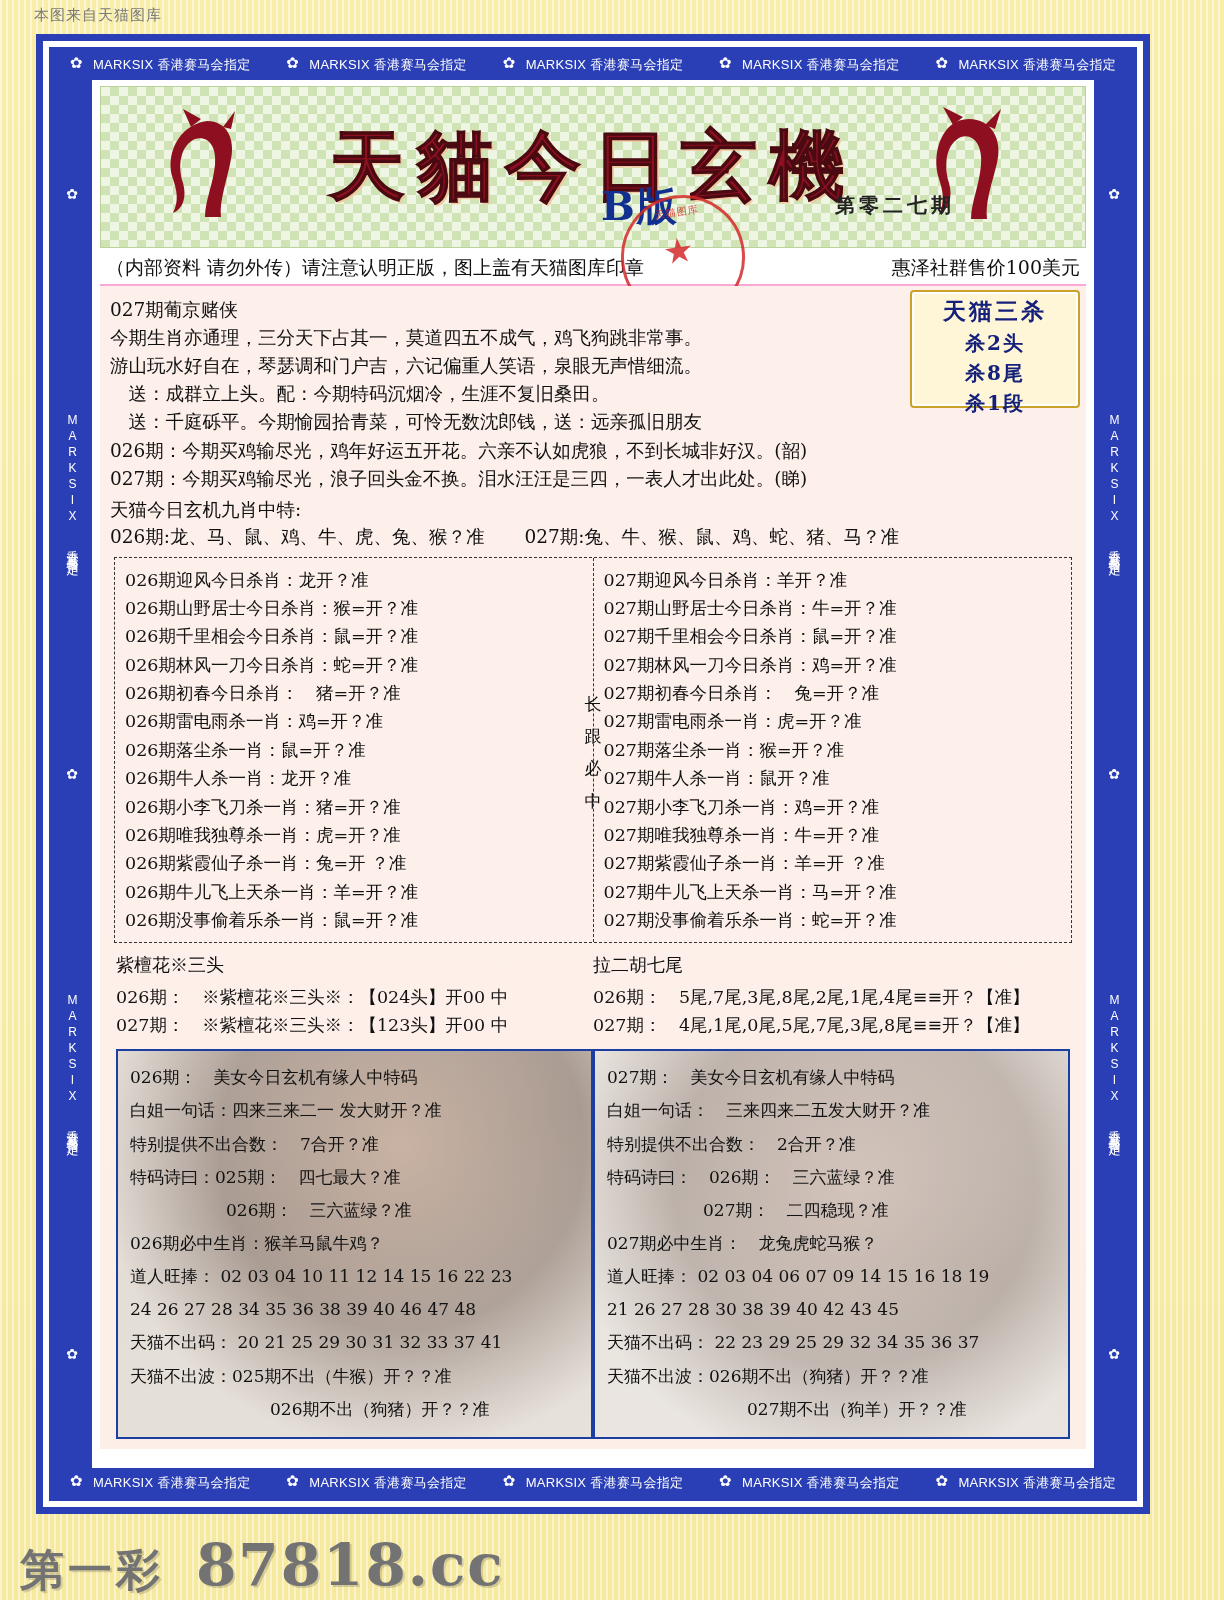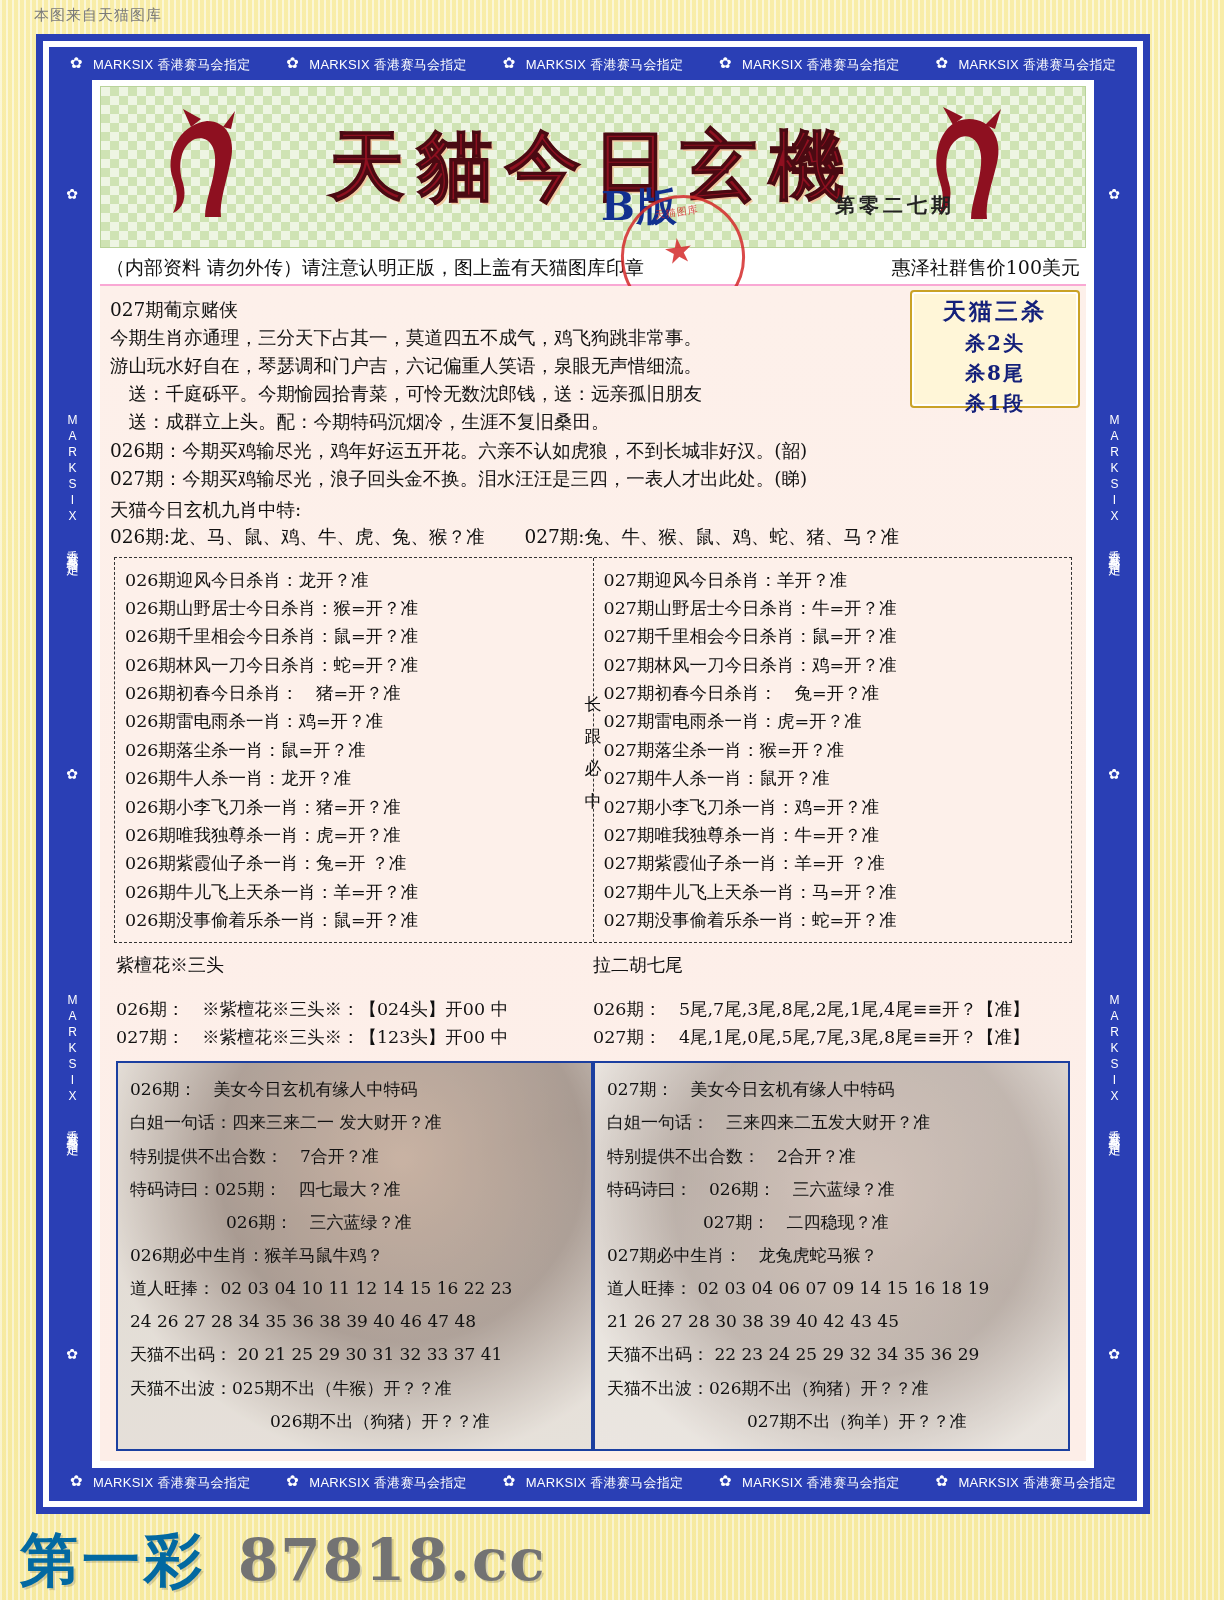--- a/index.html
+++ b/index.html
@@ -148,21 +148,21 @@
   .kill-line{font-size:17.5px;line-height:1.62;white-space:nowrap;}
   .vert-note{
     position:absolute;left:50%;transform:translateX(-50%);
     top:130px;width:26px;text-align:center;font-size:17px;line-height:1.9;color:#111;
   }
   
   .tails{
     margin:10px 6px 0 6px;display:flex;font-size:17.5px;
   }
   .tails .col{flex:1;}
-  .tails .hd{font-size:18px;margin-bottom:18px;}
+  .tails .hd{font-size:18px;margin-bottom:6px;}
   .tails .row{line-height:1.6;white-space:nowrap;}
   
   .panels{
     display:flex;gap:0;margin:10px 6px 6px 6px;
   }
   .panel{
     flex:1;border:2px solid #1b3fa0;position:relative;overflow:hidden;
     background:#e9e2dc;min-height:390px;padding:10px 12px;box-sizing:border-box;
     font-size:17px;line-height:1.95;
   }
@@ -180,21 +180,21 @@
   }
   .panel .pl{position:relative;z-index:2;white-space:nowrap;}
   .panel .ind2{padding-left:96px;}
   .panel .ind3{padding-left:140px;}
   
   .wm-bottom{
     position:absolute;left:20px;bottom:0px;z-index:60;
     font-family:"DejaVu Serif",serif;font-weight:bold;
     display:flex;align-items:baseline;
   }
-  .wm-bottom .red{color:#0369a1;font-size:58px;letter-spacing:4px;text-shadow:2px 2px 0 rgba(0,0,0,.15);}
+  .wm-bottom .red{color:#737373;font-size:44px;letter-spacing:4px;text-shadow:2px 2px 0 rgba(0,0,0,.15);}
   .wm-bottom .org{color:#737373;font-size:58px;letter-spacing:2px;text-shadow:2px 2px 0 rgba(0,0,0,.15);padding-left:32px;}
 </style>
 </head>
 <body>
 
 <div class="page-bg"></div>
 
 <div class="watermark-top">本图来自天猫图库</div>
 
 <div class="sheet">
@@ -293,22 +293,22 @@
           <div class="t1">天猫三杀</div>
           <div class="t2">杀2头</div>
           <div class="t2">杀8尾</div>
           <div class="t2">杀1段</div>
         </div>
 
         <div class="poem">
           <div class="ln">027期葡京赌侠</div>
           <div class="ln">今期生肖亦通理，三分天下占其一，莫道四五不成气，鸡飞狗跳非常事。</div>
           <div class="ln">游山玩水好自在，琴瑟调和门户吉，六记偏重人笑语，泉眼无声惜细流。</div>
+          <div class="ln">　送：成群立上头。配：今期特码沉烟冷，生涯不复旧桑田。</div>
           <div class="ln">　送：千庭砾平。今期愉园拾青菜，可怜无数沈郎钱，送：远亲孤旧朋友</div>
-          <div class="ln">　送：成群立上头。配：今期特码沉烟冷，生涯不复旧桑田。</div>
           <div class="ln">026期：今期买鸡输尽光，鸡年好运五开花。六亲不认如虎狼，不到长城非好汉。(韶)</div>
           <div class="ln">027期：今期买鸡输尽光，浪子回头金不换。泪水汪汪是三四，一表人才出此处。(睇)</div>
         </div>
 
         <div class="nine">天猫今日玄机九肖中特:</div>
         <div class="nine-row">
           <span>026期:龙、马、鼠、鸡、牛、虎、兔、猴？准</span>
           <span>027期:兔、牛、猴、鼠、鸡、蛇、猪、马？准</span>
         </div>
 
@@ -382,21 +382,21 @@
           <div class="panel">
             <div class="photo p2"></div>
             <div class="pl">027期：　美女今日玄机有缘人中特码</div>
             <div class="pl">白姐一句话：　三来四来二五发大财开？准</div>
             <div class="pl">特别提供不出合数：　2合开？准</div>
             <div class="pl">特码诗曰：　026期：　三六蓝绿？准</div>
             <div class="pl ind2">027期：　二四稳现？准</div>
             <div class="pl">027期必中生肖：　龙兔虎蛇马猴？</div>
             <div class="pl">道人旺捧： 02  03  04  06  07  09  14  15  16  18  19</div>
             <div class="pl">21  26  27  28  30  38  39  40  42  43  45</div>
-            <div class="pl">天猫不出码： 22  23  24  25  29  32  34  35  36  29</div>
+            <div class="pl">天猫不出码： 22  23  29  25  29  32  34  35  36  37</div>
             <div class="pl">天猫不出波：026期不出（狗猪）开？？准</div>
             <div class="pl ind3">027期不出（狗羊）开？？准</div>
           </div>
         </div>
 
       </div>
     </div>
   </div>
 </div>
 

